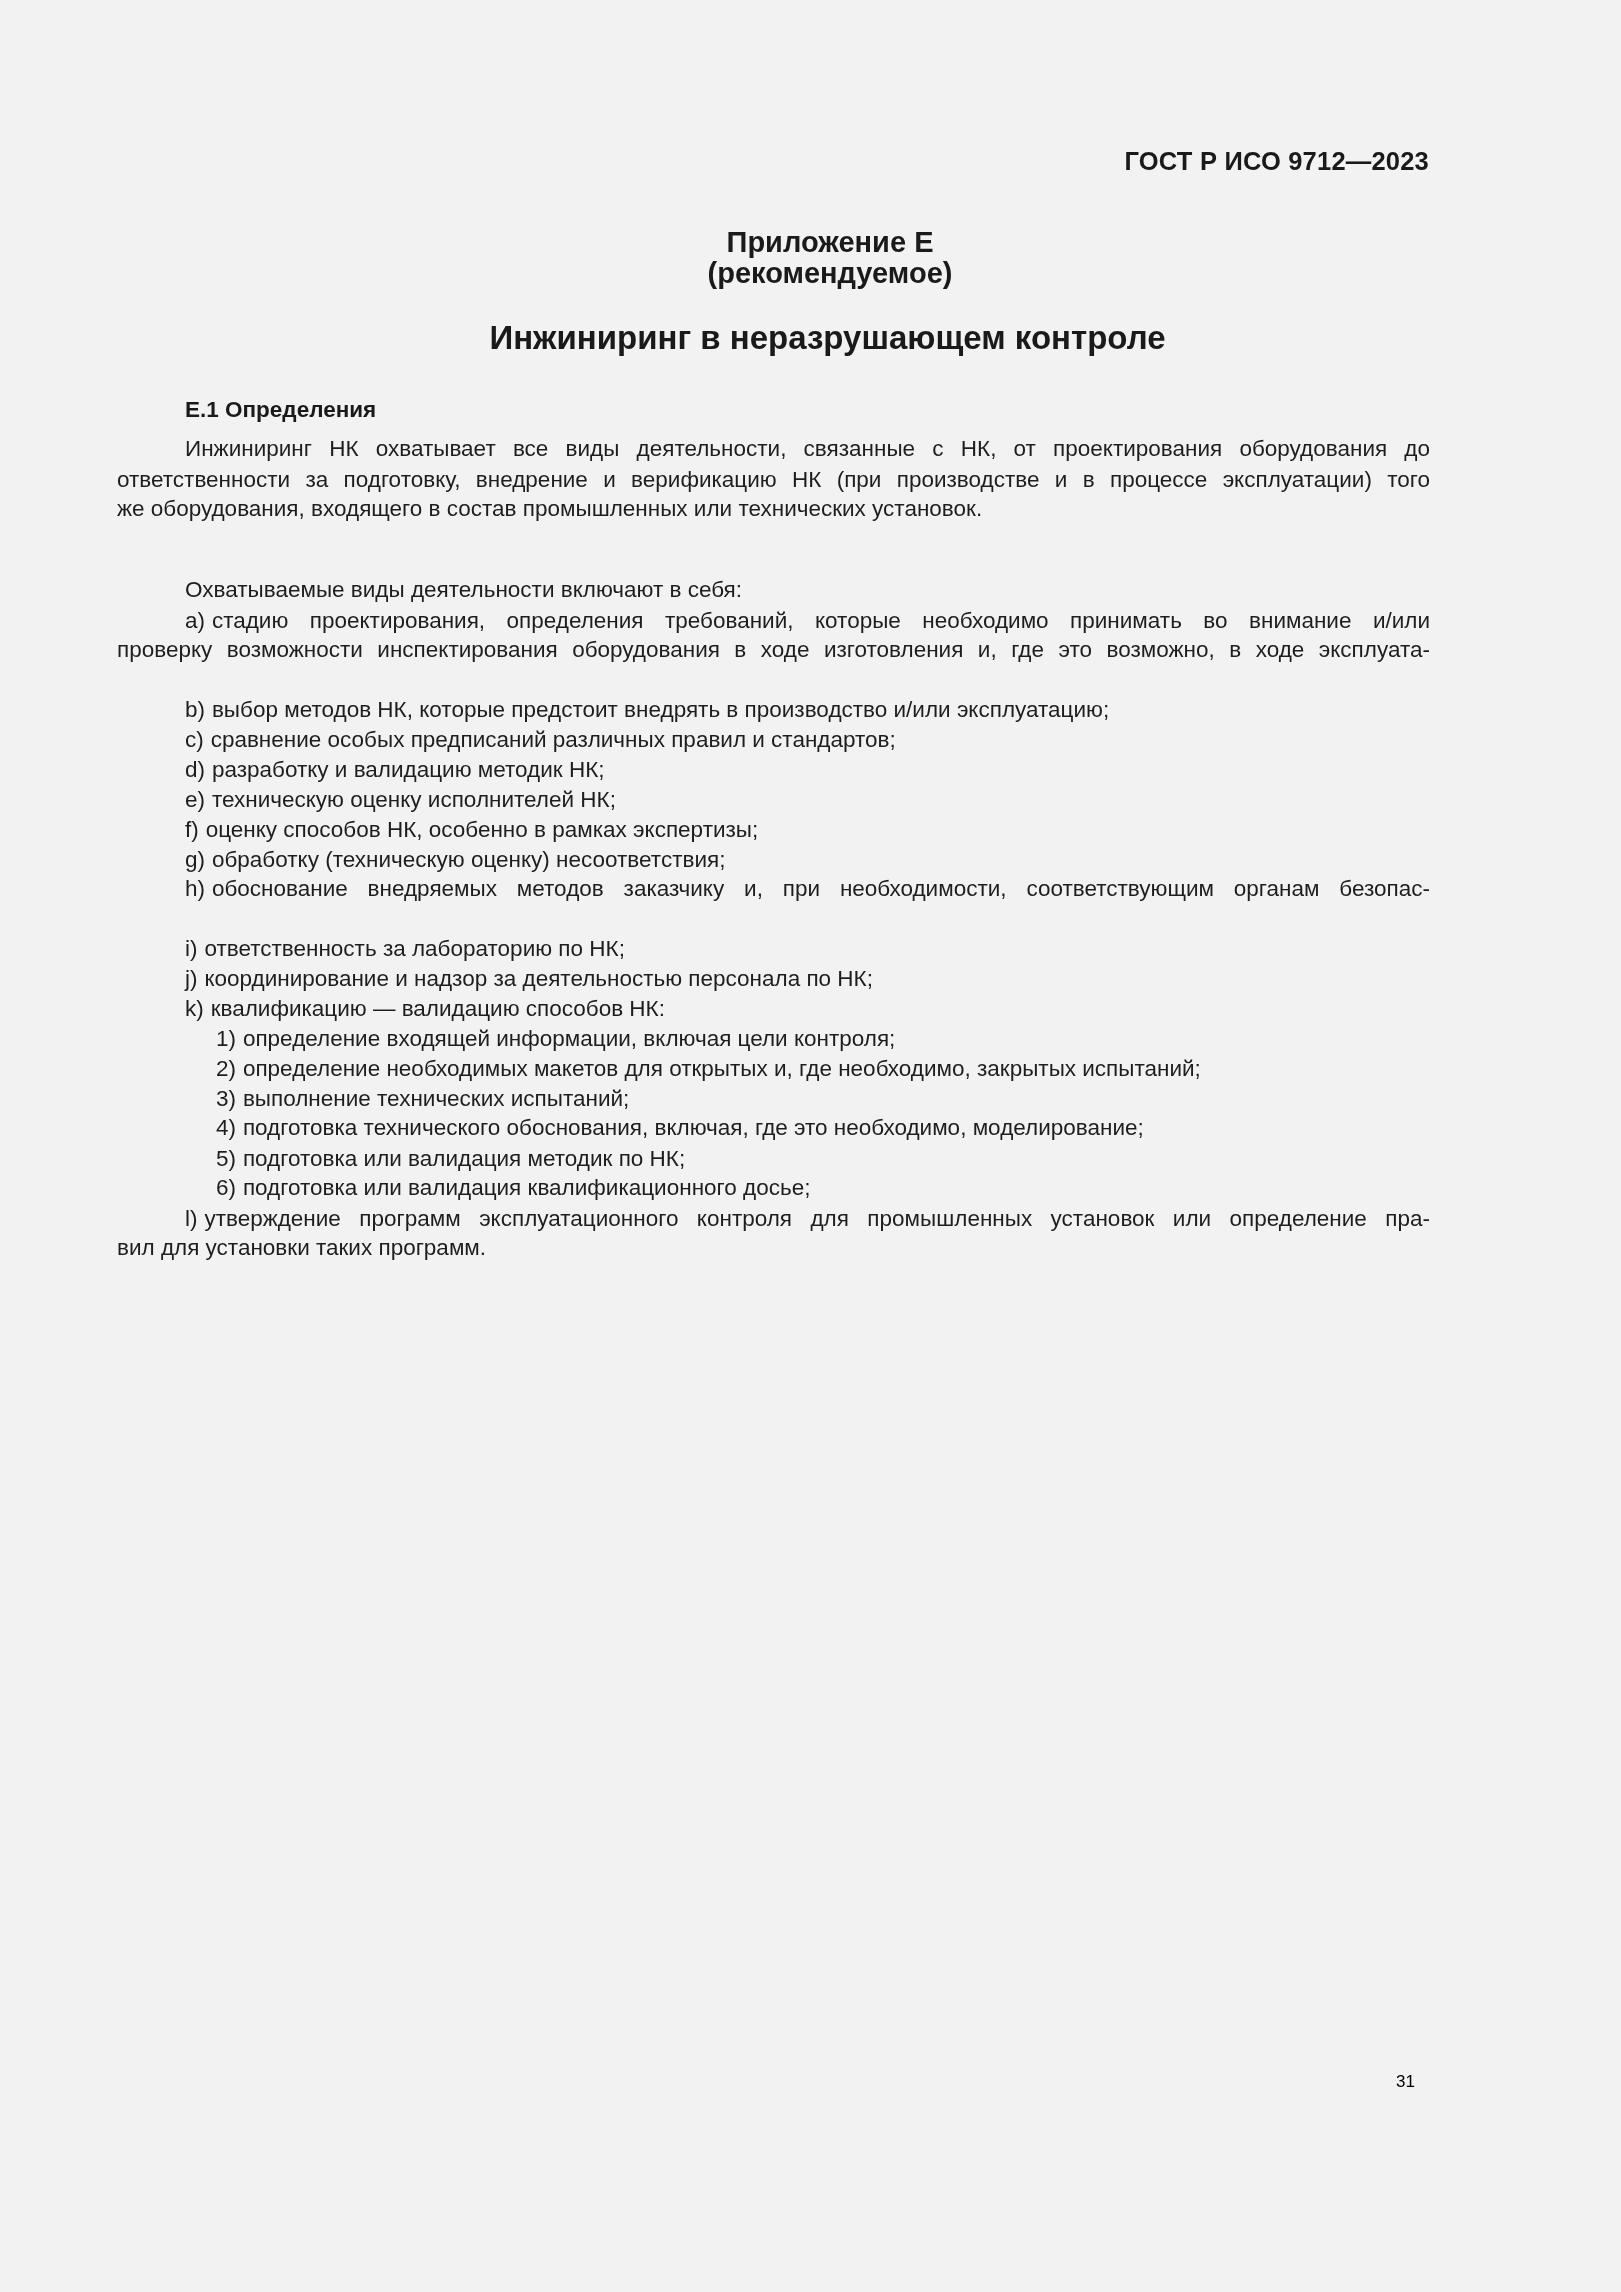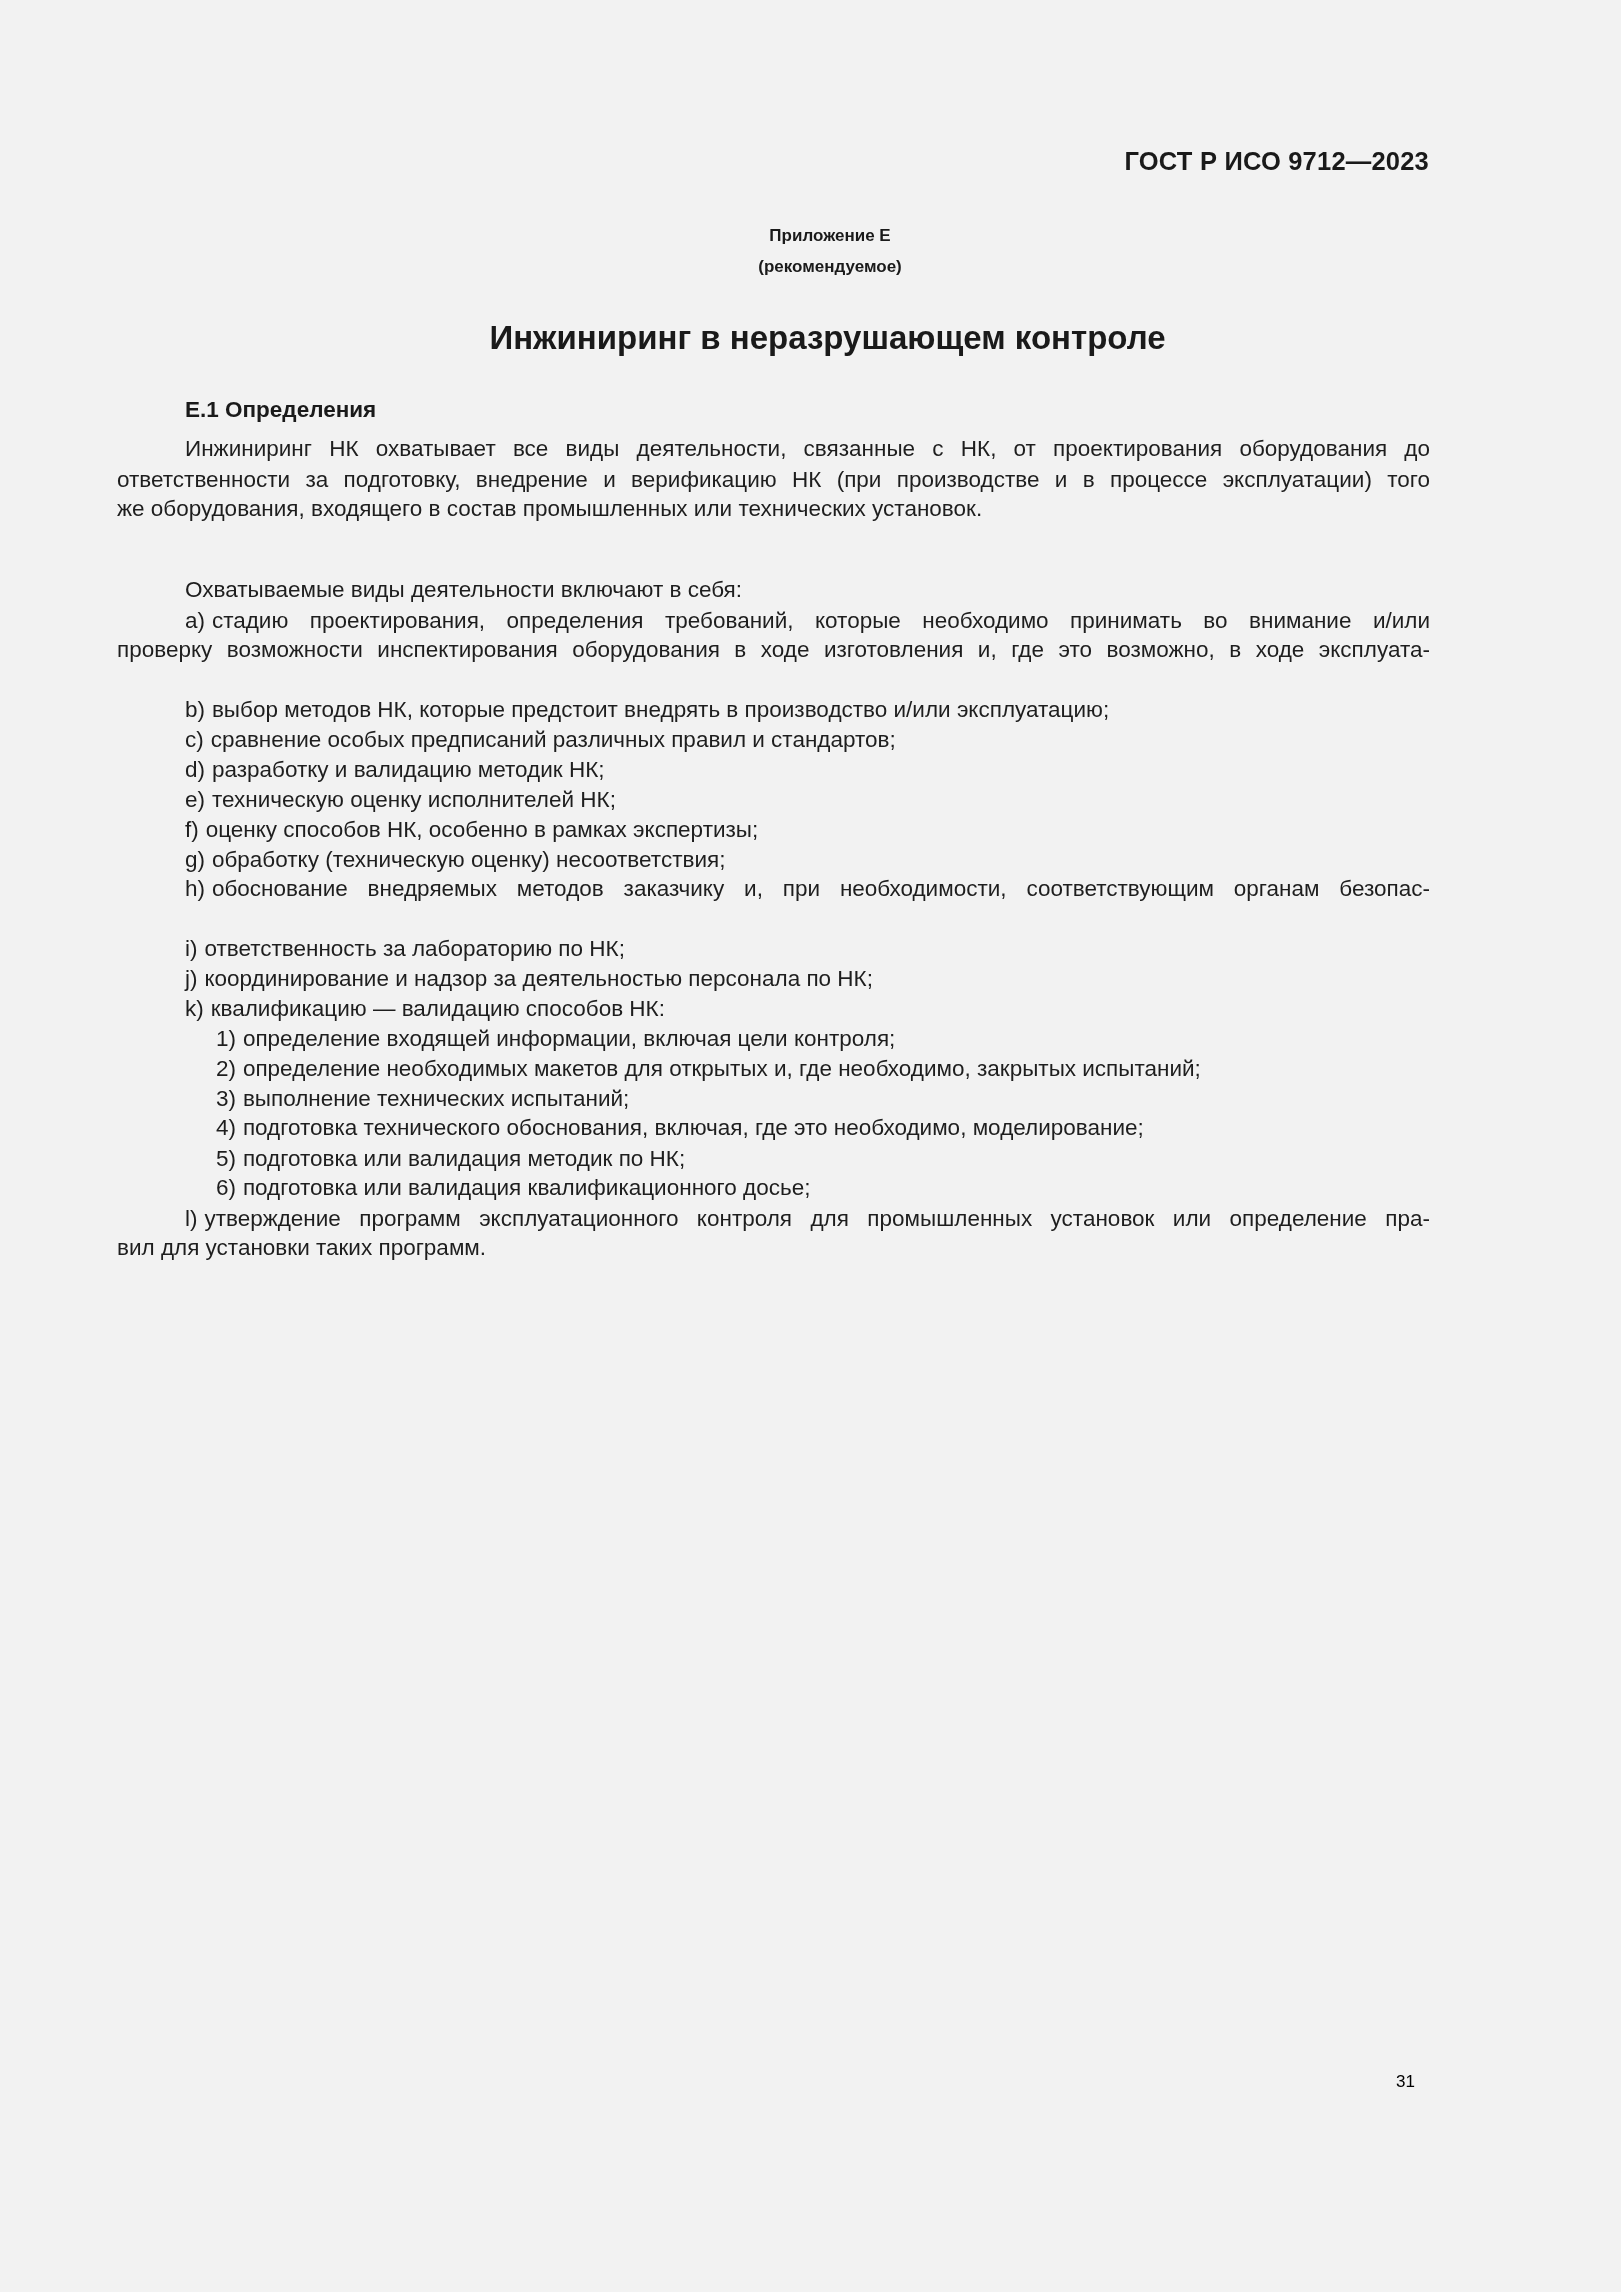--- a/index.html
+++ b/index.html
@@ -27,21 +27,21 @@
       font-size: 25.5px;
       font-weight: bold;
       letter-spacing: 0.2px;
       color: #1a1a1a;
     }
     .annex {
       position: absolute;
       left: 0; right: 0;
       text-align: center;
       font-weight: bold;
-      font-size: 17px;
+      font-size: 29px;
       color: #1a1a1a;
     }
     .annex-title { top: 226px; left: 39px; }
     .annex-status { top: 257px; left: 39px; }
     .annex-heading {
       position: absolute;
       left: 0; right: 0;
       top: 319px;
       text-align: center;
       font-weight: bold;

